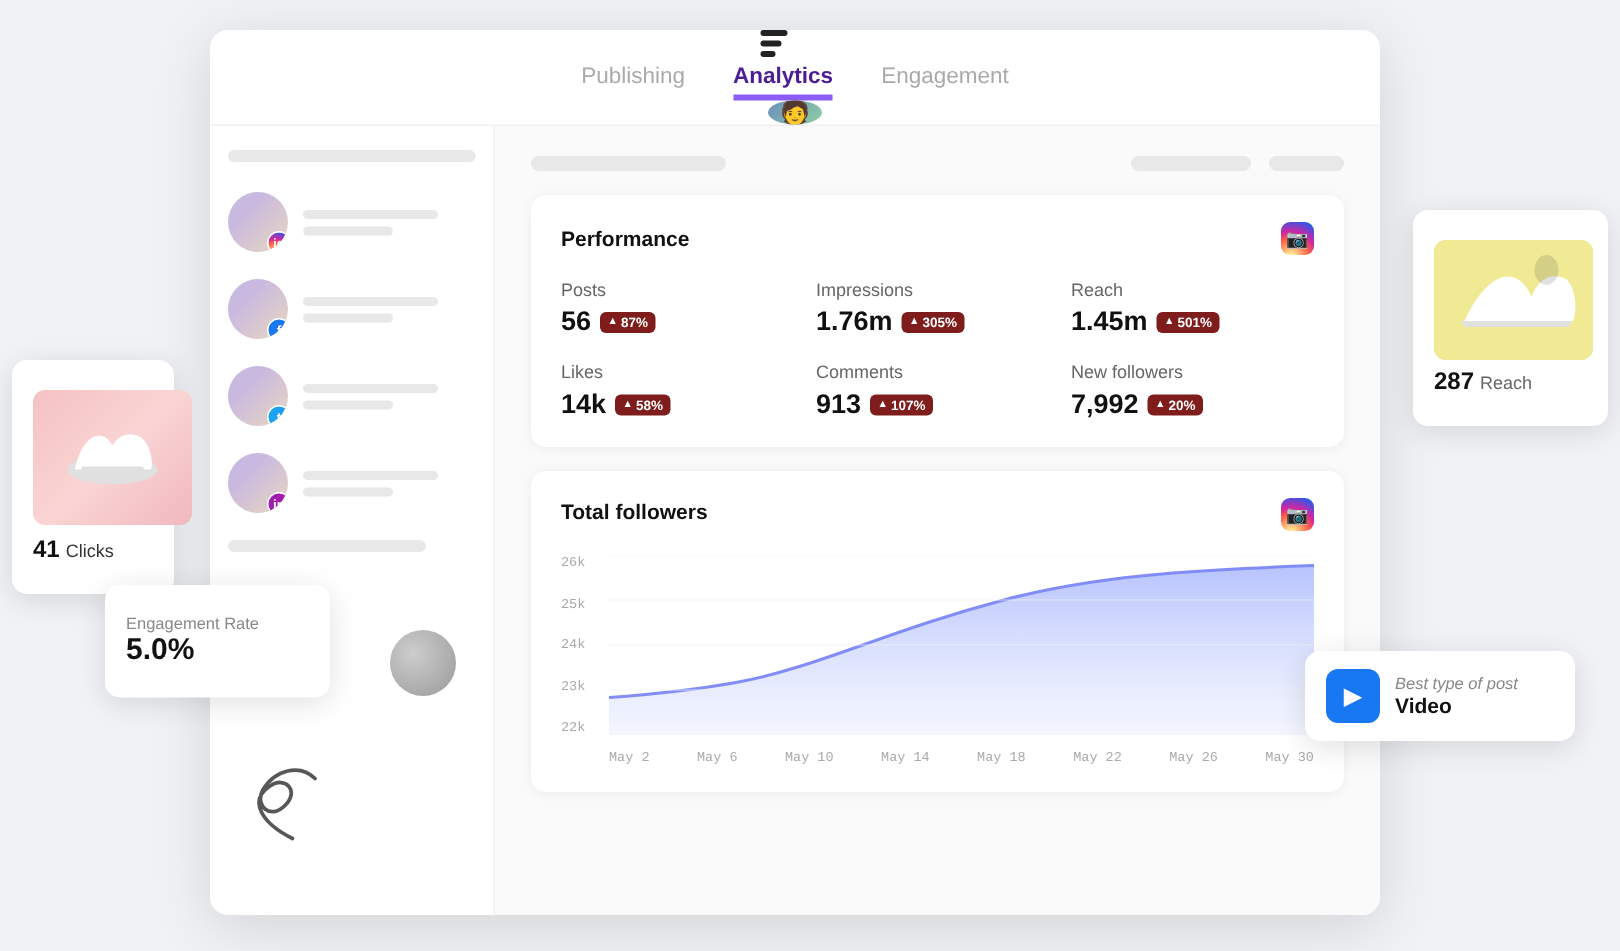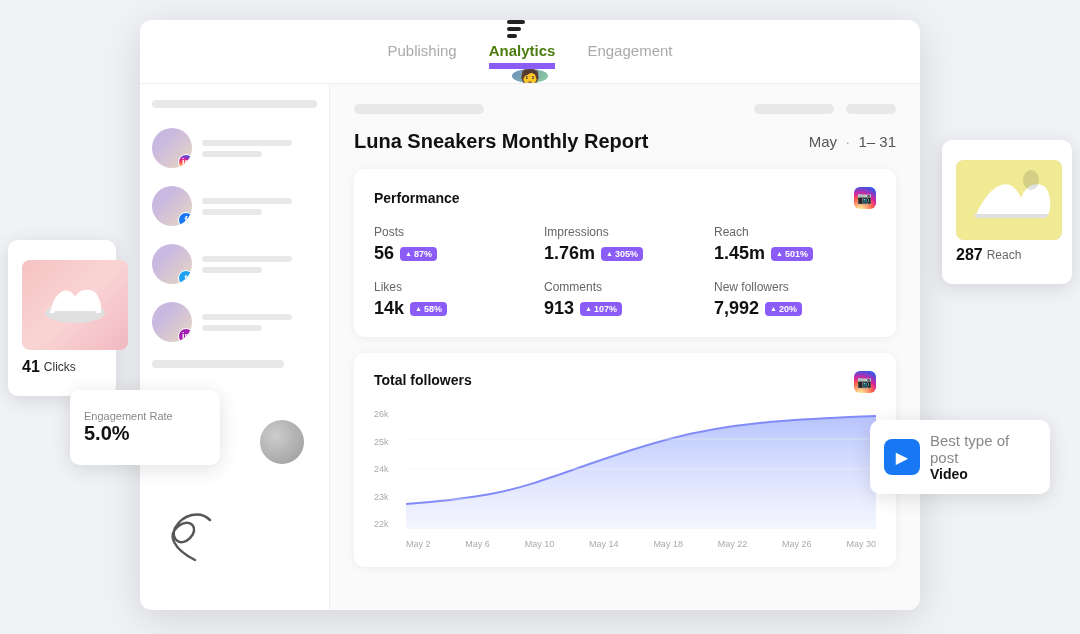--- a/index.html
+++ b/index.html
@@ -66,23 +66,23 @@
       flex: 1;
     }
     .nav-tab {
       font-size: 15px;
       color: #aaa;
       padding: 4px 0;
       cursor: pointer;
       border-bottom: 2px solid transparent;
     }
     .nav-tab.active {
-      color: #4d7c0f;
-      font-weight: 700;
-      border-bottom: 6px solid #8b5cf6;
+      color: #4c1d95;
+      font-weight: 700;
+      border-bottom: 4px solid #8b5cf6;
     }
     .nav-avatar {
       width: 36px;
       height: 36px;
       border-radius: 50%;
       background: linear-gradient(135deg, #6c8ebf, #8ecf9e);
       overflow: hidden;
       display: flex;
       align-items: center;
       justify-content: center;
@@ -255,21 +255,21 @@
       display: flex;
       align-items: center;
       gap: 6px;
     }
     .metric-value {
       font-size: 18px;
       font-weight: 700;
       color: #111;
     }
     .metric-badge {
-      background: #8b5cf6;
+      background: #7f1d1d;
       color: #fff;
       font-size: 9px;
       font-weight: 700;
       padding: 2px 5px;
       border-radius: 4px;
       display: flex;
       align-items: center;
       gap: 2px;
     }
     .metric-badge::before {
@@ -283,20 +283,21 @@
       font-weight: 700;
       color: #111;
       margin-bottom: 4px;
     }
 
     
     .chart-container {
       position: relative;
       height: 140px;
       margin-top: 8px;
+      font-family: Liberation Mono, monospace;
     }
     .chart-labels-y {
       position: absolute;
       left: 0;
       top: 0;
       bottom: 20px;
       display: flex;
       flex-direction: column;
       justify-content: space-between;
     }
@@ -422,22 +423,23 @@
       background: #1877f2;
       border-radius: 8px;
       display: flex;
       align-items: center;
       justify-content: center;
       color: #fff;
       font-size: 16px;
       flex-shrink: 0;
     }
     .best-post-label {
-      font-size: 15px;
+      font-size: 11px;
       color: #888;
+      font-style: italic;
     }
     .best-post-value {
       font-size: 14px;
       font-weight: 700;
       color: #111;
     }
 
     
     .squiggle {
       position: absolute;
@@ -533,28 +535,20 @@
 
       <div class="main-panel">
 
         <div class="skeleton-row">
           <div class="skeleton-bar" style="width:130px;"></div>
           <div style="flex:1"></div>
           <div class="skeleton-bar" style="width:80px;"></div>
           <div class="skeleton-bar" style="width:50px;"></div>
         </div>
 
-        <div class="report-header">
-          <div class="report-title">Luna Sneakers Monthly Report</div>
-          <div class="report-date">
-            <span>May</span>
-            <span class="date-dot">·</span>
-            <span>1– 31</span>
-          </div>
-        </div>
 
         <div class="card">
           <div class="card-header">
             <div class="card-title">Performance</div>
             <div class="instagram-icon">📷</div>
           </div>
           <div class="metrics-grid">
 
             <div class="metric-item">
               <div class="metric-label">Posts</div>

